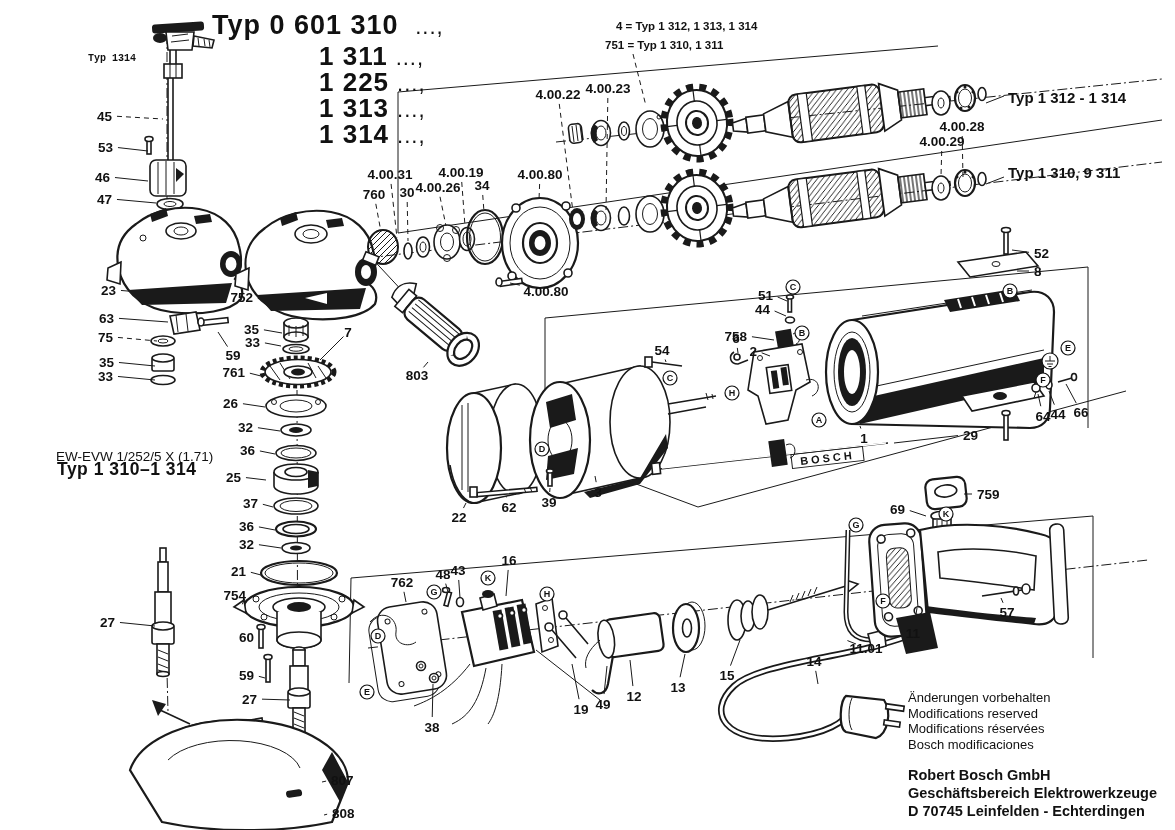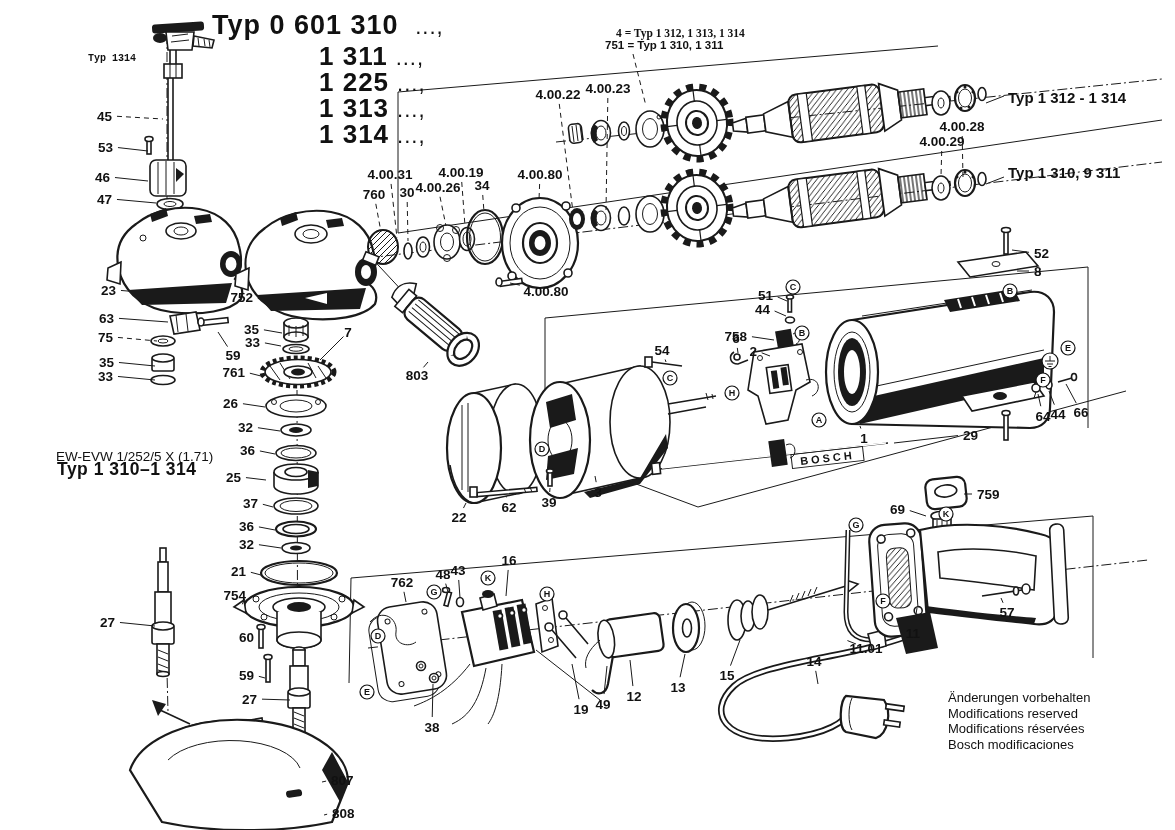--- a/index.html
+++ b/index.html
@@ -707,31 +707,36 @@
   <span>0 601 310</span>
   <span class="dots">...,</span>
 </div>
 <div class="abs" style="left:301px;top:44px;margin-left:18px;">
       <div class="trow"><span>1 311</span><span class="dots">...,</span></div>
       <div class="trow"><span>1 225</span><span class="dots">...,</span></div>
       <div class="trow"><span>1 313</span><span class="dots">...,</span></div>
       <div class="trow"><span>1 314</span><span class="dots">...,</span></div>
     </div>
 
-<div class="abs note" style="left:616px;top:27px;font-family:Liberation Serif, serif;">4 = Typ 1 312, 1 313, 1 314</div>
+<div class="abs note" style="left:616px;top:20px;">4 = Typ 1 312, 1 313, 1 314</div>
 <div class="abs note" style="left:605px;top:39px;">751 = Typ 1 310, 1 311</div>
 
 <div class="abs typ-side" style="left:1008px;top:89px;">Typ 1 312 - 1 314</div>
 <div class="abs typ-side" style="left:1008px;top:164px;">Typ 1 310, 9 311</div>
 
 <div class="abs typ-range" style="left:57px;top:421px;">Typ  1 310–1 314</div>
 <div class="abs model-code" style="left:56px;top:449px;">EW-EVW 1/252/5 X (1.71)</div>
 
 <div class="abs bosch-plate" style="left:791px;top:450px;">BOSCH</div>
 
-<div class="abs footer-notes" style="left:908px;top:690px;margin-left:40px;">
+<div class="abs footer-notes" style="left:908px;top:690px;">
       <div>Änderungen vorbehalten</div>
       <div>Modifications reserved</div>
       <div>Modifications réservées</div>
       <div>Bosch modificaciones</div>
     </div>
+<div class="abs footer-co" style="left:908px;top:766px;">
+      <div>Robert Bosch GmbH</div>
+      <div>Geschäftsbereich Elektrowerkzeuge</div>
+      <div>D 70745 Leinfelden - Echterdingen</div>
+    </div>
 
 </div>
 
 </body></html>

